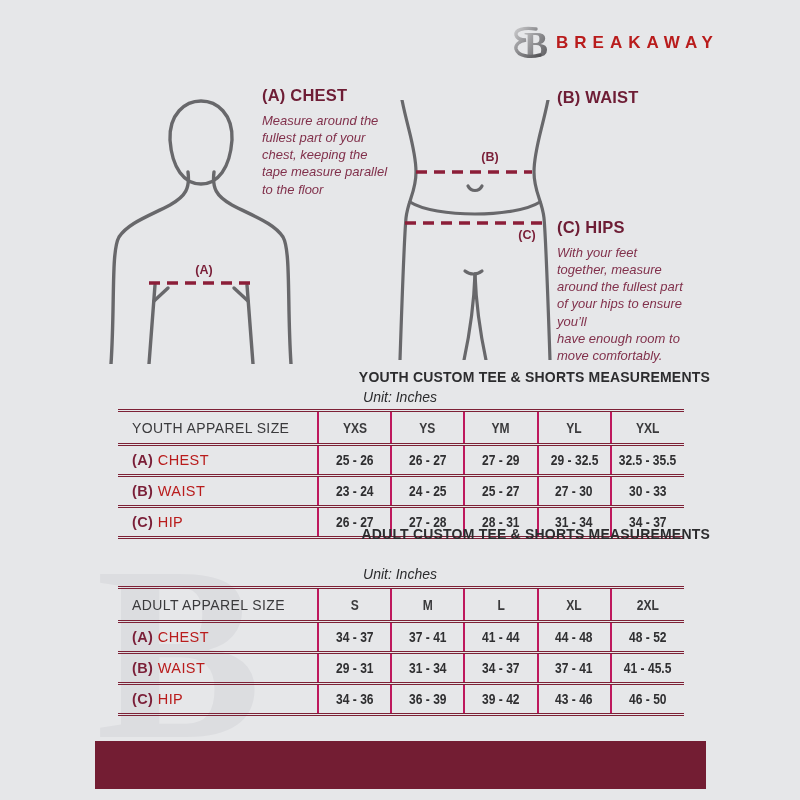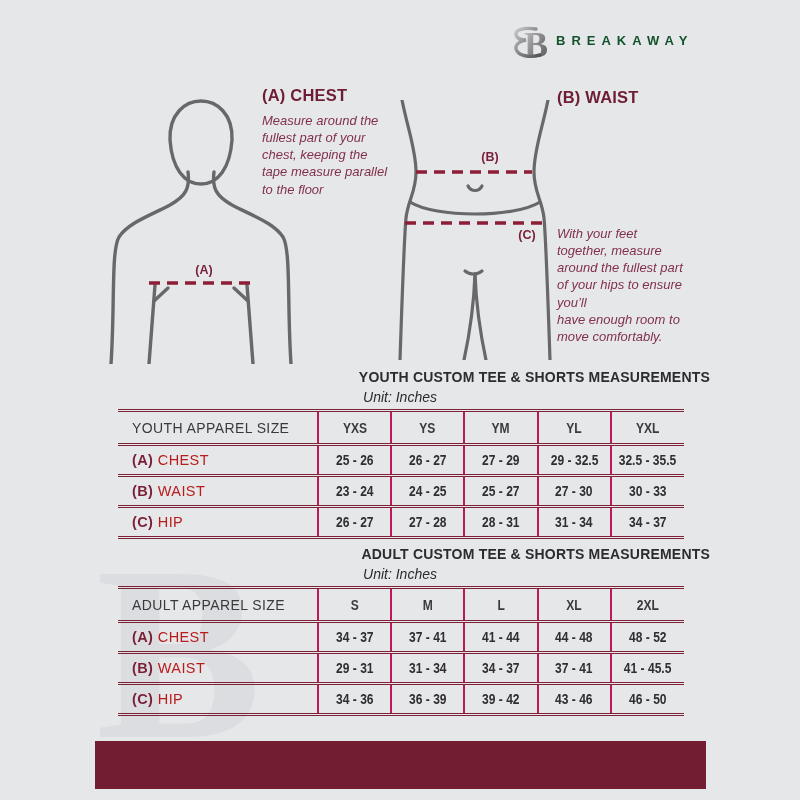--- a/index.html
+++ b/index.html
@@ -9,21 +9,21 @@
     font-family:"Liberation Sans",sans-serif;
     color:#2e2e30;
   }
   .stage{position:relative;width:800px;height:800px}
   .abs{position:absolute;z-index:1}
 
   
   .hdr-title{left:118px;top:30px;font-size:25px;font-weight:700;letter-spacing:1px;color:#28282a;white-space:nowrap}
   .cond{display:inline-block;transform:scaleX(0.68);transform-origin:0 50%;white-space:nowrap}
   .logo{left:512px;top:20px}
-  .brand{left:556px;top:33px;font-size:13px;font-weight:700;letter-spacing:6px;color:#14532d;white-space:nowrap}
+  .brand{left:556px;top:33px;font-size:17px;font-weight:700;letter-spacing:6px;color:#b91c1c;white-space:nowrap}
 
   
   .note{width:168px}
   .note .nh{margin:0;font-size:16.5px;font-weight:700;color:#6e1d35;letter-spacing:.2px}
   .note .nb{margin:7px 0 0;font-size:13px;line-height:1.32;font-style:italic;color:#81304b;white-space:pre-line}
   .note-chest{left:262px;top:86px;width:160px}
   .note-waist{left:557px;top:88px}
   .note-hips{left:557px;top:218px;width:178px}
 
   
@@ -104,20 +104,21 @@
     <p class="nb">Measure around the
 fullest part of your
 chest, keeping the
 tape measure parallel
 to the floor</p>
   </div>
   <div class="abs note note-waist">
     <p class="nh">(B) WAIST</p>
   </div>
   <div class="abs note note-hips">
+    <p class="nh">(C) HIPS</p>
     <p class="nb">With your feet
 together, measure
 around the fullest part
 of your hips to ensure
 you’ll
 have enough room to
 move comfortably.</p>
   </div>
 
   <div class="abs sec-title" style="top:369px">YOUTH CUSTOM TEE &amp; SHORTS MEASUREMENTS</div>
@@ -155,21 +156,21 @@
         <td class="c0"><span class="rk">(C)</span> <span class="rl">HIP</span></td>
         <td><span class="num">26 - 27</span></td>
         <td><span class="num">27 - 28</span></td>
         <td><span class="num">28 - 31</span></td>
         <td><span class="num">31 - 34</span></td>
         <td><span class="num">34 - 37</span></td>
       </tr>
     </tbody>
   </table>
 
-  <div class="abs sec-title" style="top:546px">ADULT CUSTOM TEE &amp; SHORTS MEASUREMENTS</div>
+  <div class="abs sec-title" style="top:526px">ADULT CUSTOM TEE &amp; SHORTS MEASUREMENTS</div>
   <div class="abs unit" style="top:566px">Unit: Inches</div>
 
   <table class="size" style="top:586px">
     <thead>
       <tr>
         <th class="c0">ADULT APPAREL SIZE</th>
         <th><span class="num">S</span></th>
         <th><span class="num">M</span></th>
         <th><span class="num">L</span></th>
         <th><span class="num">XL</span></th>

